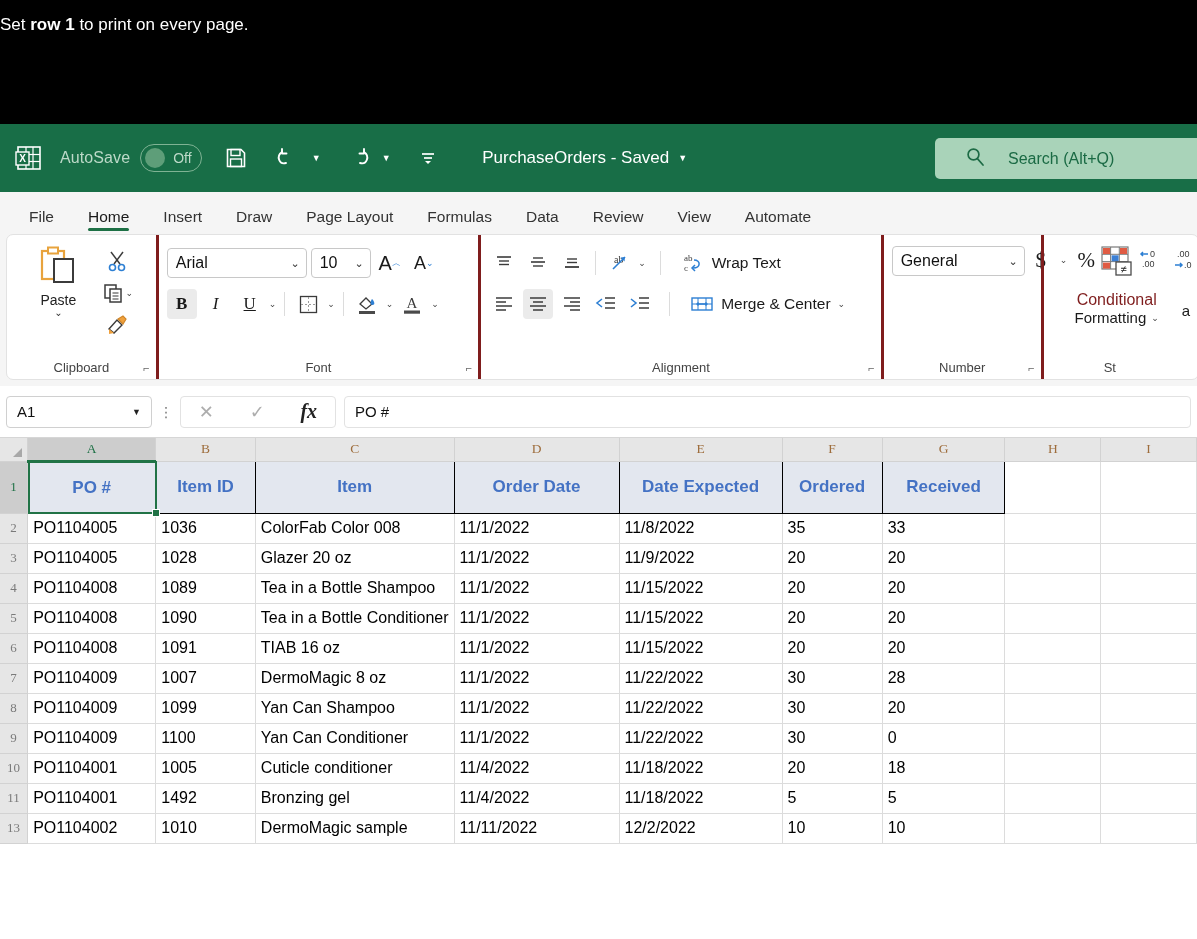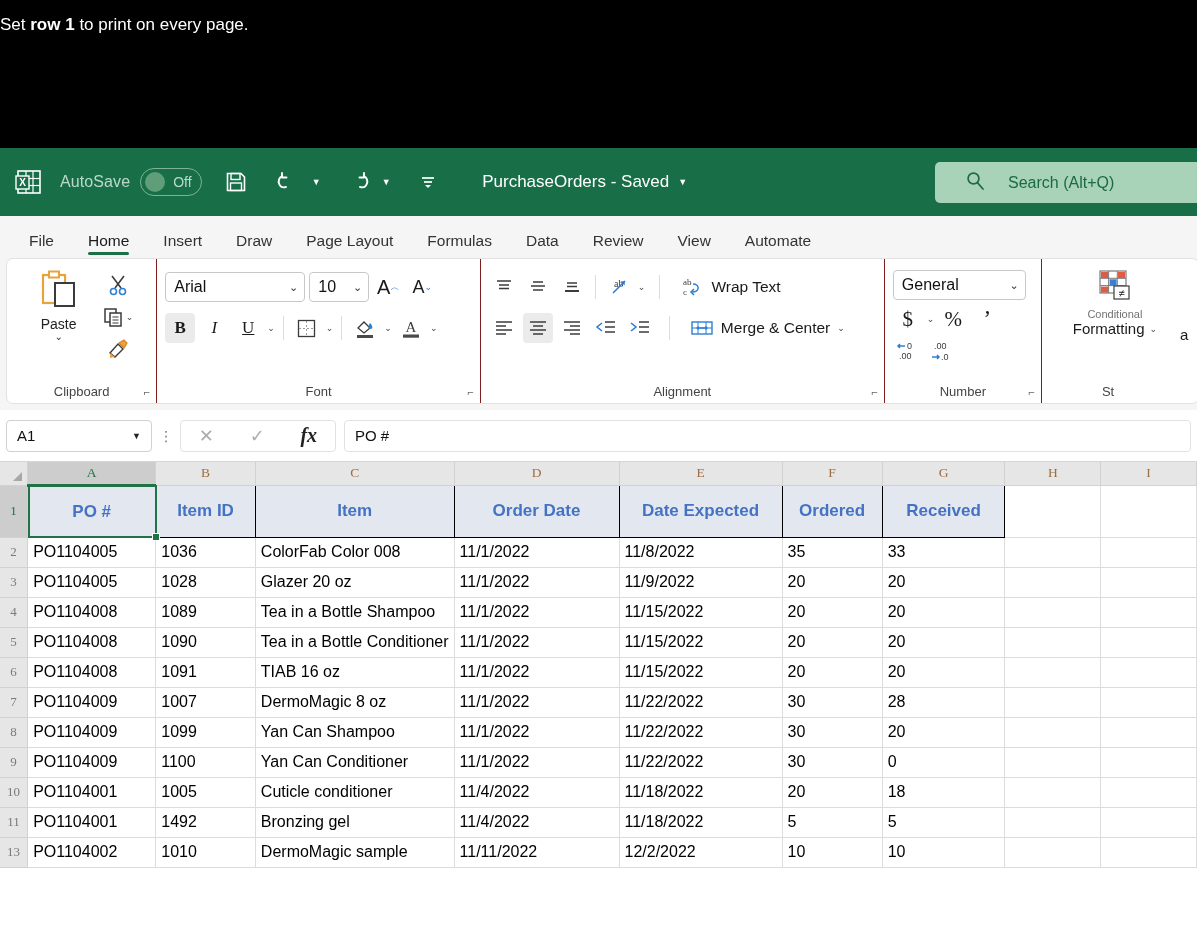--- a/index.html
+++ b/index.html
@@ -5,21 +5,21 @@
   * { box-sizing: border-box; margin: 0; padding: 0; }
   html, body {
     width: 1197px; height: 939px;
     overflow: hidden;
     font-family: "Liberation Sans", sans-serif;
     background: #ffffff;
   }
 
   
   .banner {
-    height: 148px;
+    height: 124px;
     background: #000000;
     color: #ffffff;
     padding: 14px 0 0 0;
     position: relative;
   }
   .banner-text {
     font-size: 17px;
     line-height: 22px;
     padding-left: 0px;
     font-weight: 400;
@@ -106,21 +106,21 @@
     border: 1px solid #e2e2e2;
     border-radius: 7px;
     display: flex;
     overflow: hidden;
   }
   .grp {
     position: relative;
     padding: 7px 8px 0 8px;
     display: flex; flex-direction: column;
   }
-  .grp + .grp { border-left: 1px solid #7f1d1d; }
+  .grp + .grp { border-left: 3px solid #7f1d1d; }
   .grp-label {
     position: absolute; bottom: 4px; left: 0; right: 0;
     text-align: center; font-size: 13px; color: #444;
   }
   .grp-launcher {
     position: absolute; bottom: 5px; right: 6px;
     font-size: 11px; color: #666;
   }
   .grp-body { display: flex; flex: 1; justify-content: center; }
 
@@ -509,21 +509,21 @@
           <span>Merge &amp; Center</span>
           <span class="caret">⌄</span>
         </div>
       </div>
     </div>
     <div class="grp-label">Alignment</div>
     <div class="grp-launcher">⌐</div>
   </div>
 
   <div class="grp" style="width:160px;">
-    <div style="display:flex;flex-direction:column;gap:1px;padding-top:2px;">
+    <div style="display:flex;flex-direction:row;gap:1px;padding-top:2px;">
       <div class="row" style="height:34px;">
         <div class="combo numfmt">
           <span>General</span>
           <span class="cv">⌄</span>
         </div>
       </div>
       <div class="row" style="height:32px;">
         <div class="ibtn" style="font-size:21px;font-family:'Liberation Serif',serif;">$</div>
         <span class="caret">⌄</span>
         <div class="ibtn" style="font-size:21px;font-family:'Liberation Serif',serif;">%</div>
@@ -559,21 +559,21 @@
           <line x1="5" y1="17.6" x2="31" y2="17.6" stroke="#7a7a7a" stroke-width="1"></line>
           <line x1="13.6" y1="3" x2="13.6" y2="25" stroke="#7a7a7a" stroke-width="1"></line>
           <line x1="22.3" y1="3" x2="22.3" y2="25" stroke="#7a7a7a" stroke-width="1"></line>
           <rect x="6" y="4" width="7" height="6" fill="#e05b43"></rect>
           <rect x="23" y="4" width="7" height="6" fill="#e05b43"></rect>
           <rect x="14.6" y="11.3" width="7" height="6" fill="#3b7fd4"></rect>
           <rect x="6" y="18.6" width="7" height="6" fill="#e05b43"></rect>
           <rect x="19" y="18" width="15" height="13" fill="#fff" stroke="#4a4a4a" stroke-width="1.3"></rect>
           <text x="26.5" y="28.5" font-size="11" text-anchor="middle" fill="#1a1a1a" font-family="Liberation Sans, sans-serif">≠</text>
         </svg>
-        <div style="font-size:11px;color:#737373;margin-top:2px;">Conditional</div>
+        <div style="font-size:16px;color:#7f1d1d;margin-top:9px;">Conditional</div>
         <div style="font-size:15px;color:#1a1a1a;display:flex;align-items:center;gap:5px;">
           <span>Formatting</span>
           <span class="caret">⌄</span>
         </div>
       </div>
       <div style="font-size:15px;color:#1a1a1a;margin-top:58px;">a</div>
     </div>
     <div class="grp-label" style="left:60px;right:auto;">St</div>
   </div>
 

